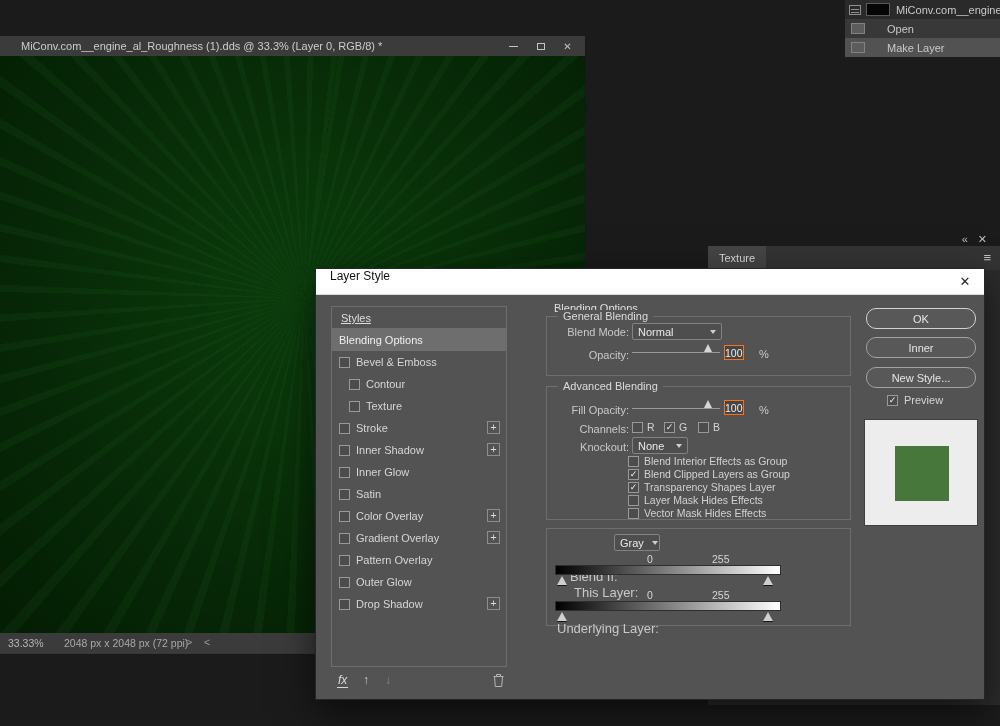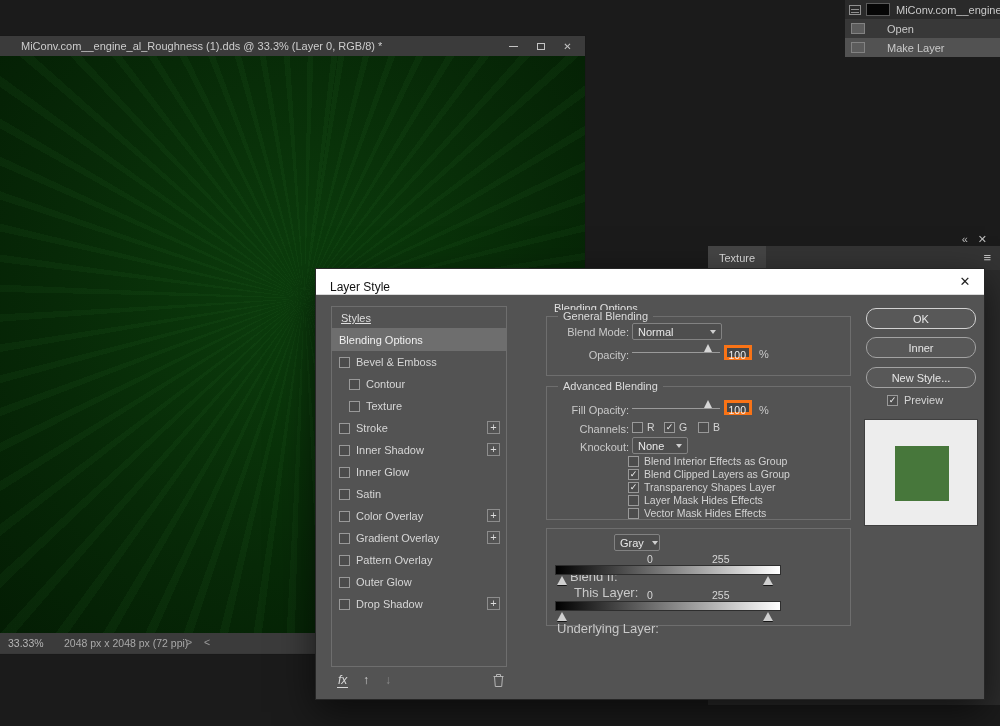--- a/index.html
+++ b/index.html
@@ -40,21 +40,21 @@
       radial-gradient(ellipse at 52% 42%, #0c3e0d 0%, #093209 33%, #072907 58%, #052205 82%, #041d04 100%);
   }
   .doc-statusbar { height:20px; background:#3b3b3b; position:relative; font-size:10.5px; color:#b5b5b5; }
   .sb-zoom { position:absolute; left:8px; top:4px; }
   .sb-dims { position:absolute; left:64px; top:4px; color:#a9a9a9; }
   .sb-ar { position:absolute; top:3px; color:#9b9b9b; }
   .sb-ar.r { left:186px; } .sb-ar.l { left:204px; }
 
   
   .dialog { position:absolute; left:315px; top:268px; width:670px; height:432px; background:#535353; box-shadow:0 12px 36px rgba(0,0,0,.6); border:1px solid #262626; }
-  .dlg-titlebar { height:26px; background:#ffffff; display:flex; align-items:flex-end; position:relative; border-bottom:1px solid #d9d9d9; }
+  .dlg-titlebar { height:26px; background:#ffffff; display:flex; align-items:flex-start; position:relative; border-bottom:1px solid #d9d9d9; }
   .dlg-title { padding-left:14px; font-size:12px; color:#111; }
   .dlg-close { position:absolute; right:10px; top:5px; font-size:13px; color:#222; width:18px; text-align:center; }
   .dlg-body { position:relative; height:404px; font-size:11px; color:#d4d4d4; }
 
   
   .styles-box { position:absolute; left:15px; top:11px; width:176px; height:361px; border:1px solid #6e6e6e; }
   .styles-head { height:22px; line-height:22px; padding-left:9px; border-bottom:1px solid #6e6e6e; color:#dedede;text-decoration:underline; }
   .s-item { height:22px; display:flex; align-items:center; padding-left:7px; position:relative; color:#d6d6d6; }
   .s-item.sel { background:#6e6e6e; color:#f0f0f0; }
   .s-item.ind { padding-left:17px; }
@@ -76,21 +76,21 @@
   .g-general { left:230px; top:21px; width:305px; height:60px; }
   .g-adv { left:230px; top:91px; width:305px; height:134px; }
   .g-blendif { left:230px; top:233px; width:305px; height:98px; }
   .flabel { position:absolute; width:80px; text-align:right; color:#c9c9c9; }
   .dd { position:absolute; height:17px; background:#4e4e4e; border:1px solid #828282; border-radius:2px; display:flex; align-items:center; padding:0 5px; color:#e8e8e8; }
   .dd .tri { margin-left:auto; width:0; height:0; border-left:3.5px solid transparent; border-right:3.5px solid transparent; border-top:4px solid #cfcfcf; }
   .dd .dd-val { margin-right:8px; white-space:nowrap; }
   .slider { position:absolute; width:88px; height:13px; }
   .slider .track { position:absolute; left:0; right:0; top:8px; height:1px; background:#9a9a9a; }
   .slider .thumb { position:absolute; left:72px; top:0; width:0; height:0; border-left:4.5px solid transparent; border-right:4.5px solid transparent; border-bottom:8px solid #d6d6d6; }
-  .valbox { position:absolute; width:28px; height:15px; background:#454545; border:3px solid #f97316; color:#ededed; font-size:10.5px; text-align:right; padding:1px 3px 0 0; }
+  .valbox { position:absolute; width:20px; height:15px; background:#454545; border:1px solid #f97316; color:#ededed; font-size:10.5px; text-align:right; padding:1px 3px 0 0; }
   .pct { position:absolute; color:#c9c9c9; }
   .chan { position:absolute; display:flex; align-items:center; gap:4px; font-size:10.5px; }
   .opt-row { position:absolute; display:flex; align-items:center; gap:5px; font-size:10.5px; color:#d2d2d2; white-space:nowrap; }
   .gradbar { position:absolute; height:10px; background:linear-gradient(to right,#000,#fff); border:1px solid #2e2e2e; }
   .bi-thumb { position:absolute; width:0; height:0; border-left:5px solid transparent; border-right:5px solid transparent; border-bottom:9px solid #cfcfcf; filter:drop-shadow(0 1px 0 #161616); }
   .bi-num { position:absolute; color:#d6d6d6; font-size:10.5px; }
   .bi-lab { position:absolute; color:#c9c9c9; font-size:13px; white-space:nowrap;margin-top:32px; }
 
   
   .btn { position:absolute; left:550px; width:110px; height:21px; border:1px solid #a2a2a2; border-radius:10px; background:#585858; color:#e6e6e6; font-size:11px; display:flex; align-items:center; justify-content:center; }

